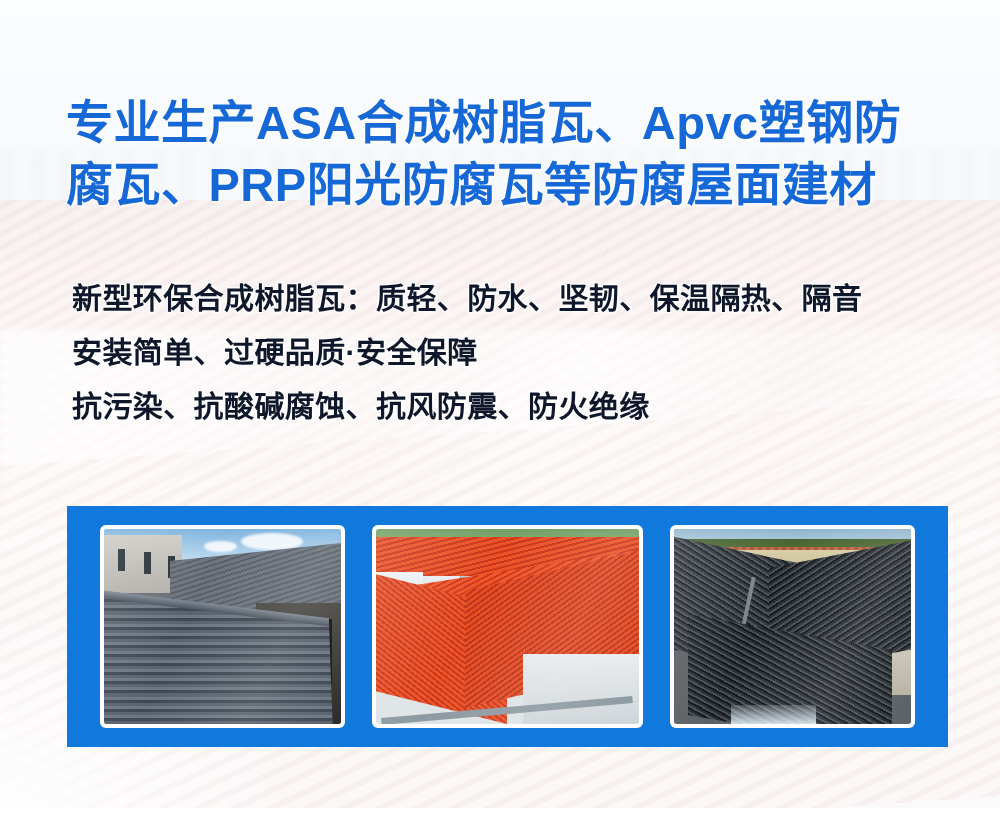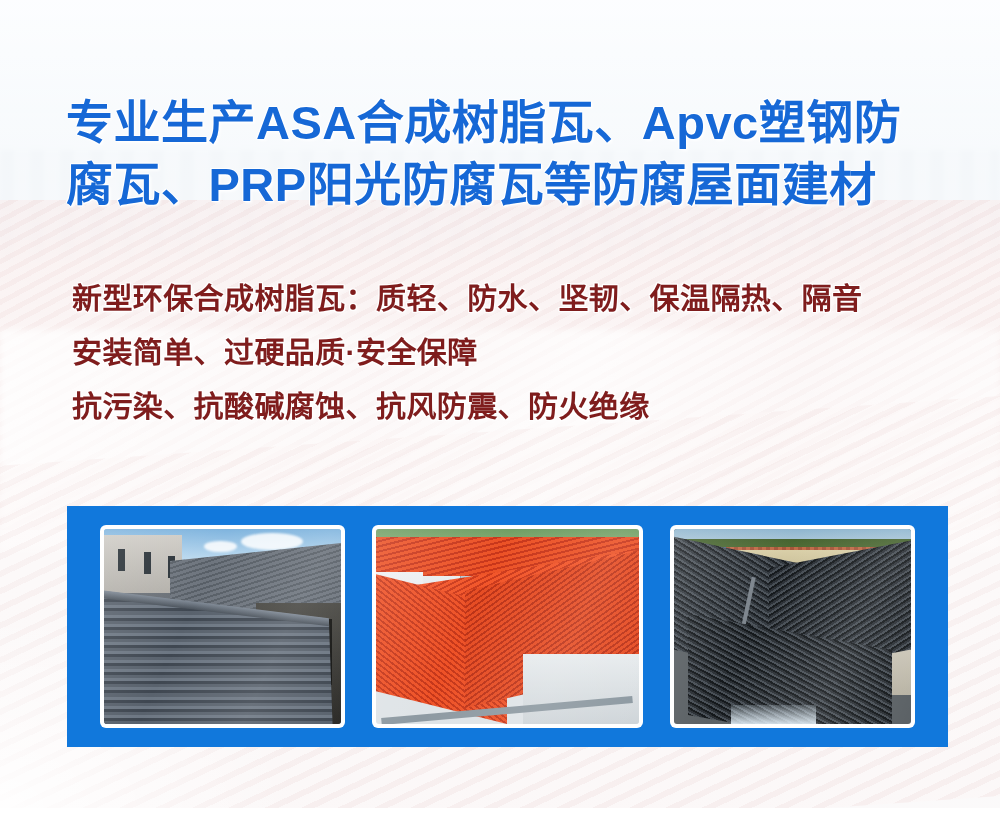--- a/index.html
+++ b/index.html
@@ -122,21 +122,21 @@
   }
 
   
   .subtitle {
     position: absolute;
     left: 72px;
     top: 272px;
     width: 890px;
   }
   .sub-line {
-    color: #7f1d1d;
+    color: #0f172a;
     font-size: 30px;
     font-weight: bold;
     line-height: 54px;
     letter-spacing: .4px;
     text-shadow:
        1px 0 0 #ffffff, -1px 0 0 #ffffff,
        0 1px 0 #ffffff, 0 -1px 0 #ffffff,
        1px 1px 0 #ffffff, -1px -1px 0 #ffffff,
        1px -1px 0 #ffffff, -1px 1px 0 #ffffff,
        2px 2px 4px rgba(255,255,255,.9);

